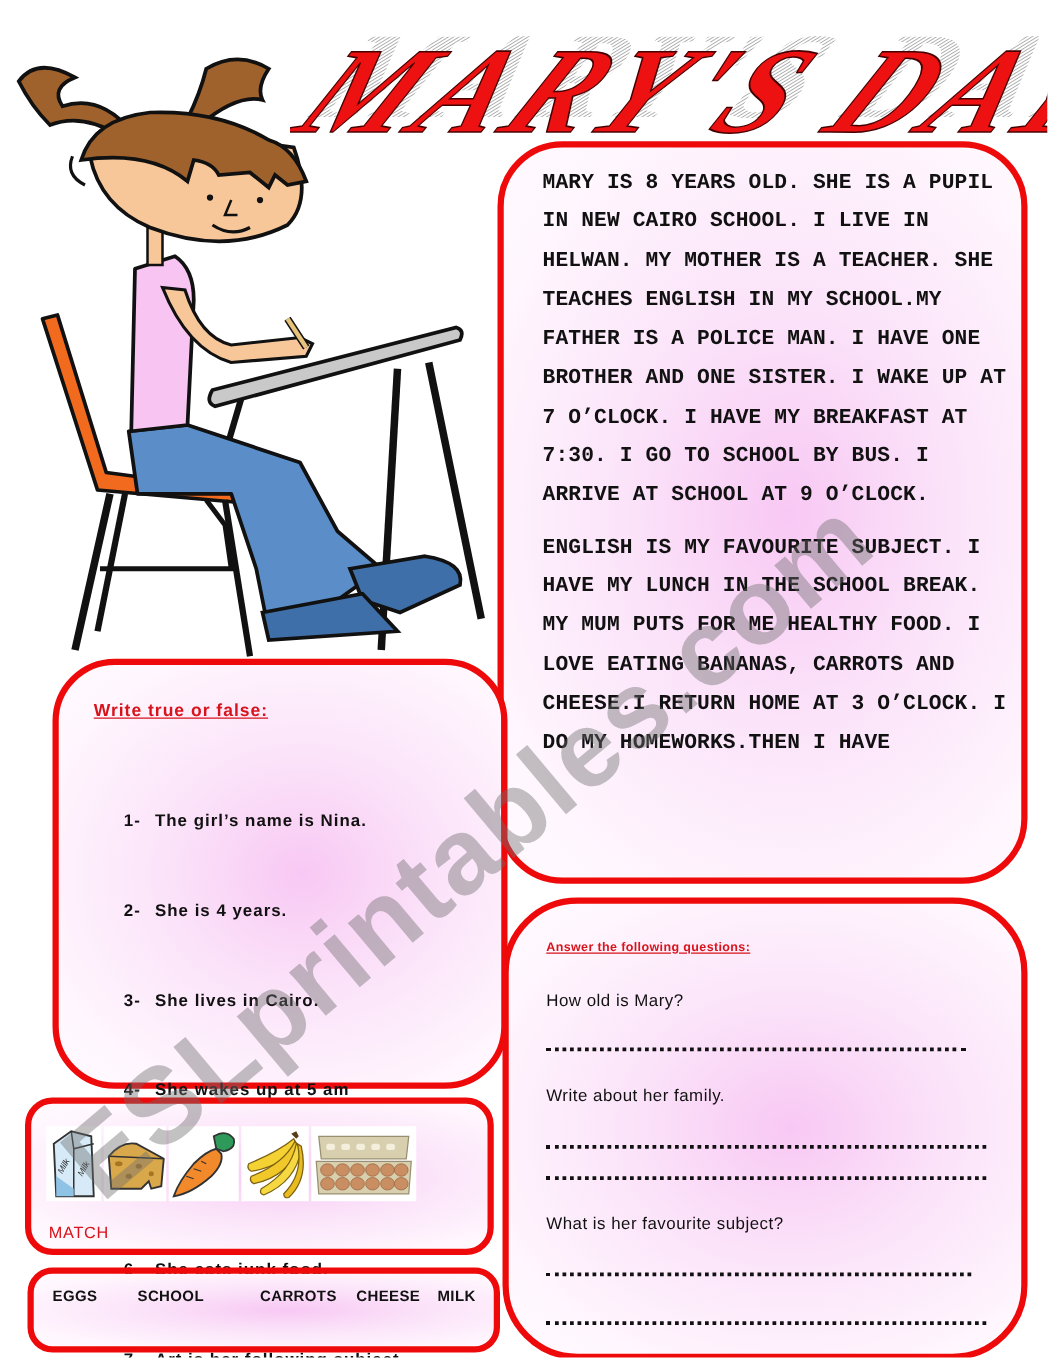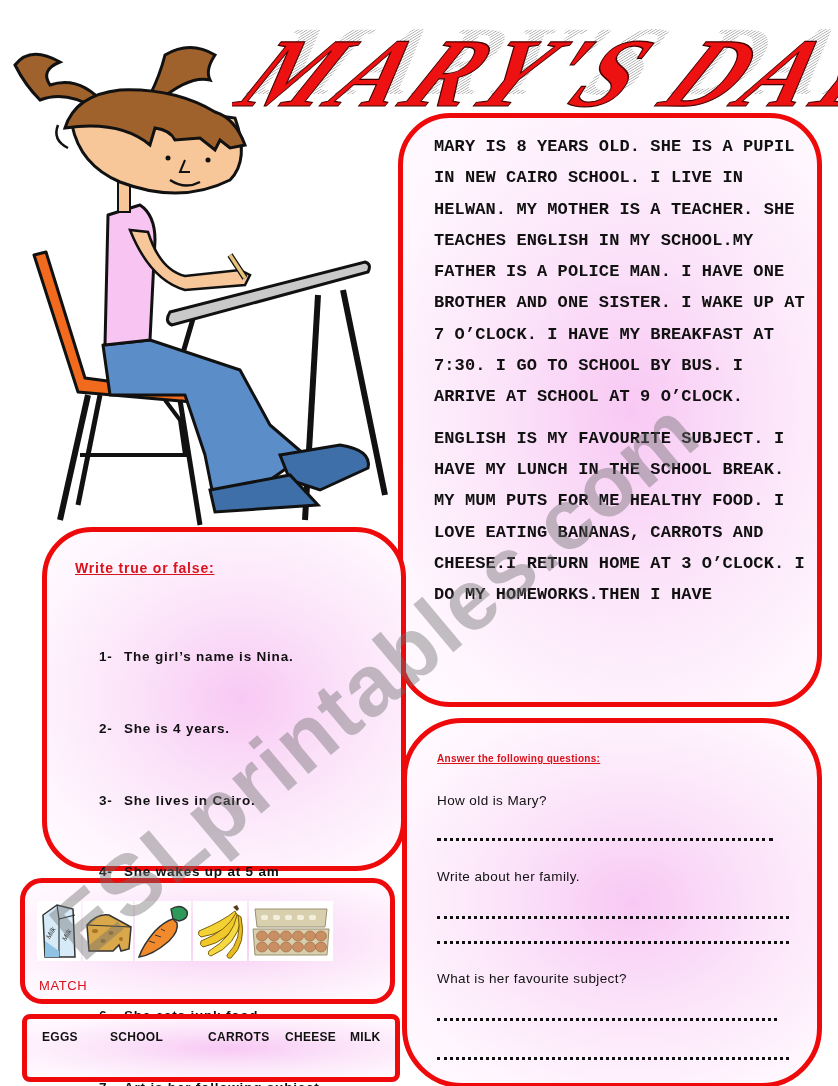--- a/index.html
+++ b/index.html
@@ -20,21 +20,21 @@
   .tf-list{position:absolute;left:52px;top:66px;margin:0;padding:0;list-style:none;font-weight:bold;font-size:13.5px;letter-spacing:0.8px;color:#111;}
   .tf-list li{height:24.8px;line-height:24.8px;white-space:nowrap;margin-top:47px;}
   .tf-list li.gap{margin-top:14px;}
   .tf-list .num{display:inline-block;width:25px;}
   
   #match{left:20px;top:878px;width:375px;height:126px;border-radius:22px;}
   .foods{position:absolute;left:12px;top:18px;display:flex;gap:2px;}
   .food{height:60px;background:#fff;display:flex;align-items:center;justify-content:center;}
   .match-label{position:absolute;left:14px;top:95px;color:#d8131b;font-weight:normal;font-size:13px;letter-spacing:0.6px;}
   
-  #words{left:22px;top:1014px;width:378px;height:68px;border-radius:8px;}
+  #words{left:22px;top:1014px;width:378px;height:68px;border-radius:20px;}
   .word{position:absolute;top:11px;font-weight:bold;font-size:12px;color:#111;letter-spacing:0.3px;}
   
   #questions{left:402px;top:718px;width:420px;height:370px;border-radius:60px;}
   .q-head{position:absolute;left:30px;top:30px;color:#d8131b;font-weight:bold;font-size:10px;text-decoration:underline;letter-spacing:0.3px;text-align:right;}
   .q{position:absolute;left:30px;font-weight:normal;font-size:13.5px;color:#111;letter-spacing:0.4px;}
   .dots{position:absolute;left:30px;height:0;border-top:3px dotted #111;}
   
   #watermark{position:absolute;left:70px;top:500px;transform:rotate(-40deg);transform-origin:left top;font-family:"Liberation Sans",sans-serif;font-weight:bold;font-size:86px;color:rgba(110,110,110,0.42);letter-spacing:2px;pointer-events:none;white-space:nowrap;}
 </style>
 </head>

